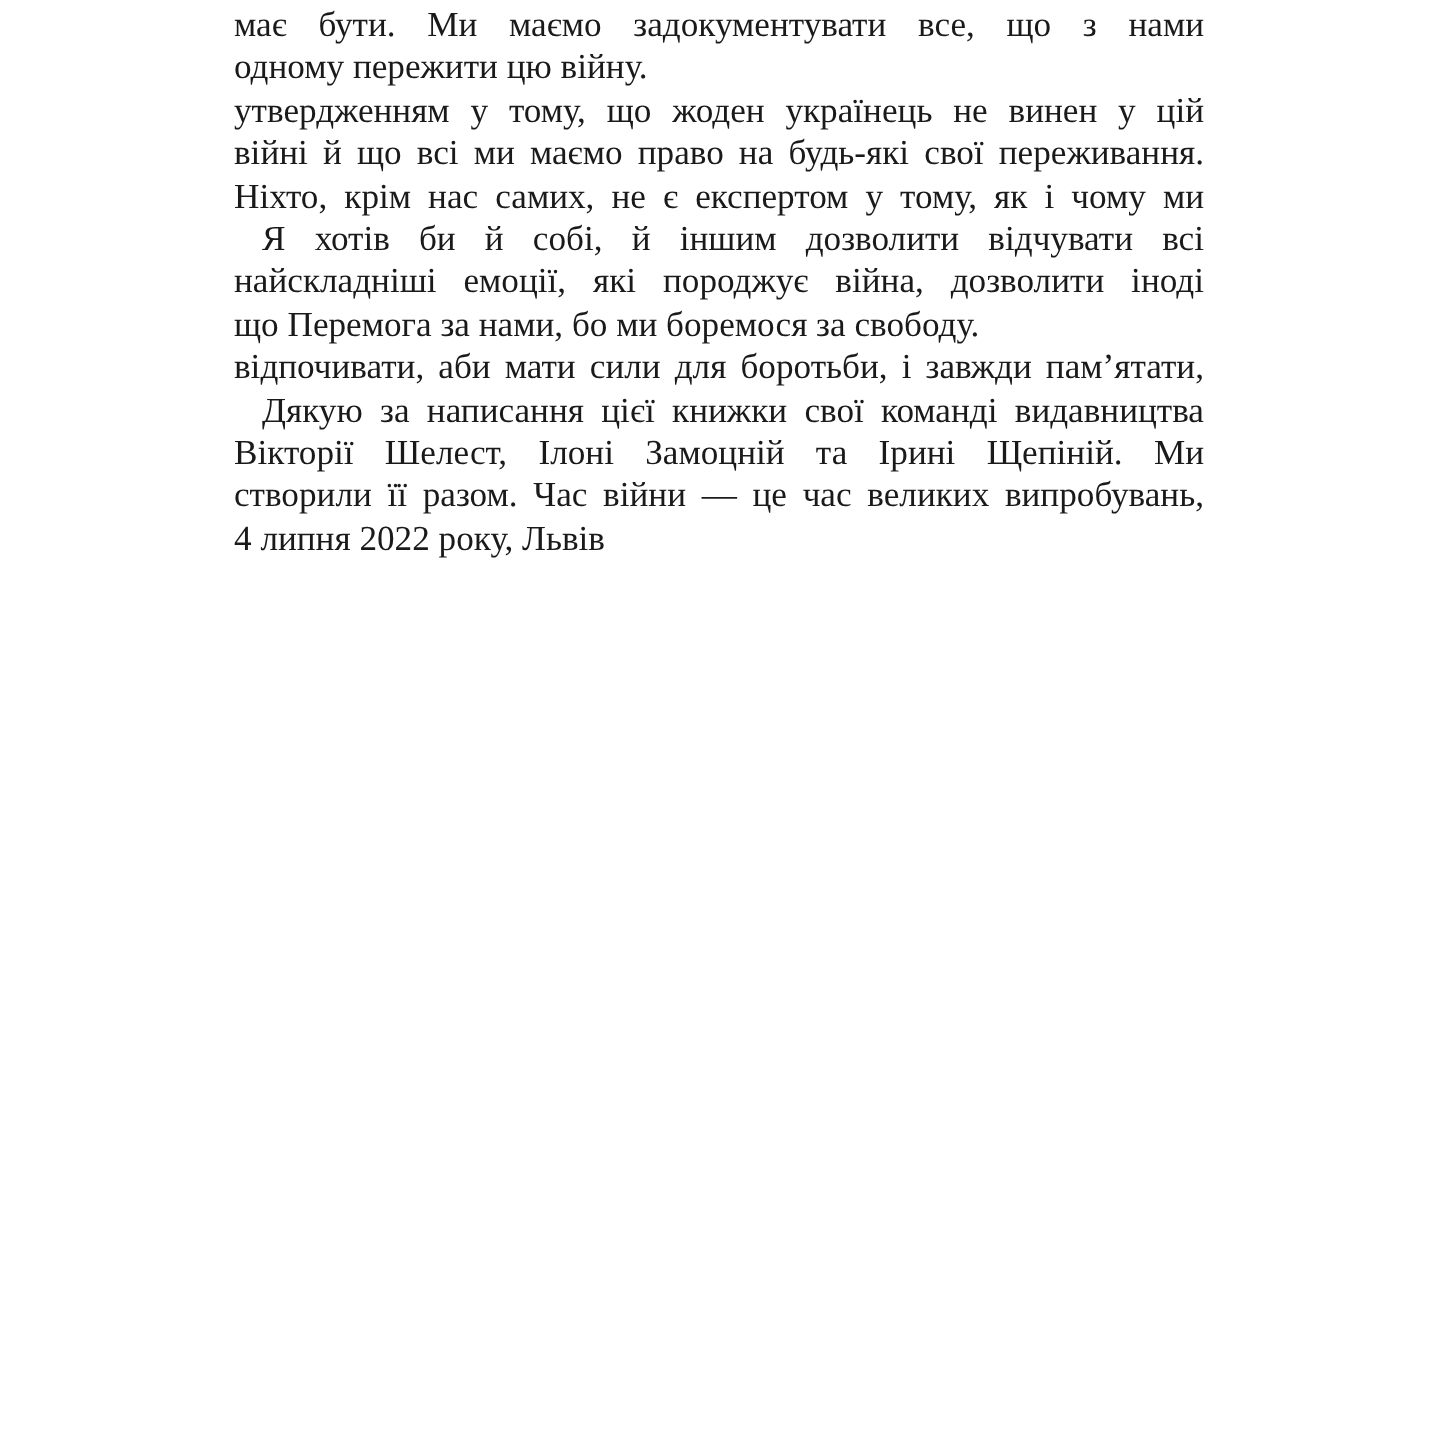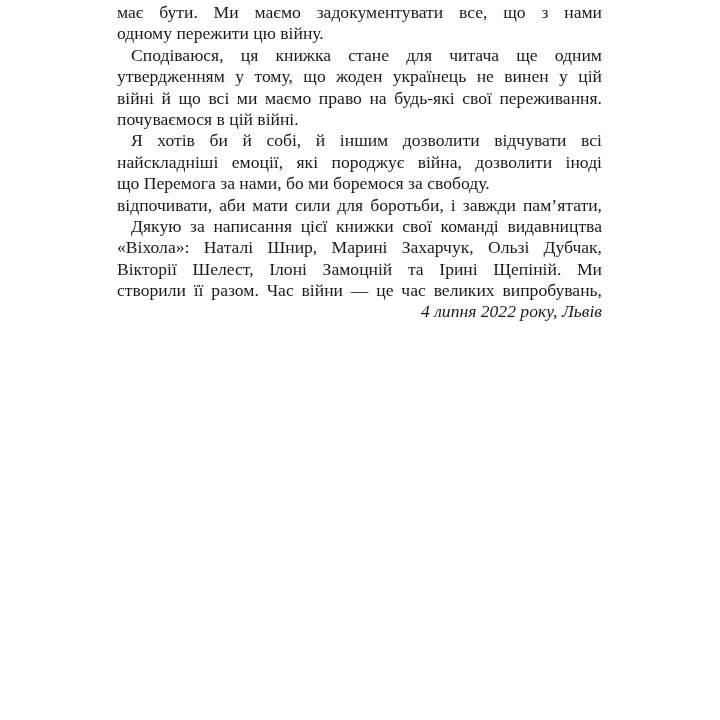--- a/index.html
+++ b/index.html
@@ -31,46 +31,42 @@
       text-align-last: justify;
     }
     .line.last {
       text-align-last: left;
     }
     .line.indent {
       padding-left: 14px;
     }
     .signature {
       display: block;
-      text-align: right;
-      font-style: italic;
       height: 21.4px;
       white-space: nowrap;
     }
   </style>
 </head>
 <body>
 
 <div class="page">
   <div>
     <span class="line">має бути. Ми маємо задокументувати все, що з нами</span>
     <span class="line last">одному пережити цю війну.</span>
   </div>
   <div>
-    <span class="line indent">Сподіваюся, ця книжка стане для читача ще одним</span>
     <span class="line">утвердженням у тому, що жоден українець не винен у цій</span>
     <span class="line">війні й що всі ми маємо право на будь-які свої переживання.</span>
-    <span class="line last">почуваємося в цій війні.</span>
+    <span class="line">Ніхто, крім нас самих, не є експертом у тому, як і чому ми</span>
   </div>
   <div>
     <span class="line indent">Я хотів би й собі, й іншим дозволити відчувати всі</span>
     <span class="line">найскладніші емоції, які породжує війна, дозволити іноді</span>
     <span class="line last">що Перемога за нами, бо ми боремося за свободу.</span>
     <span class="line">відпочивати, аби мати сили для боротьби, і завжди пам’ятати,</span>
   </div>
   <div>
     <span class="line indent">Дякую за написання цієї книжки свої команді видавництва</span>
-    <span class="line">«Віхола»: Наталі Шнир, Марині Захарчук, Ользі Дубчак,</span>
     <span class="line">Вікторії Шелест, Ілоні Замоцній та Ірині Щепіній. Ми</span>
     <span class="line">створили її разом. Час війни — це час великих випробувань,</span>
   </div>
   <span class="signature">4 липня 2022 року, Львів</span>
 </div>
 
 </body></html>

